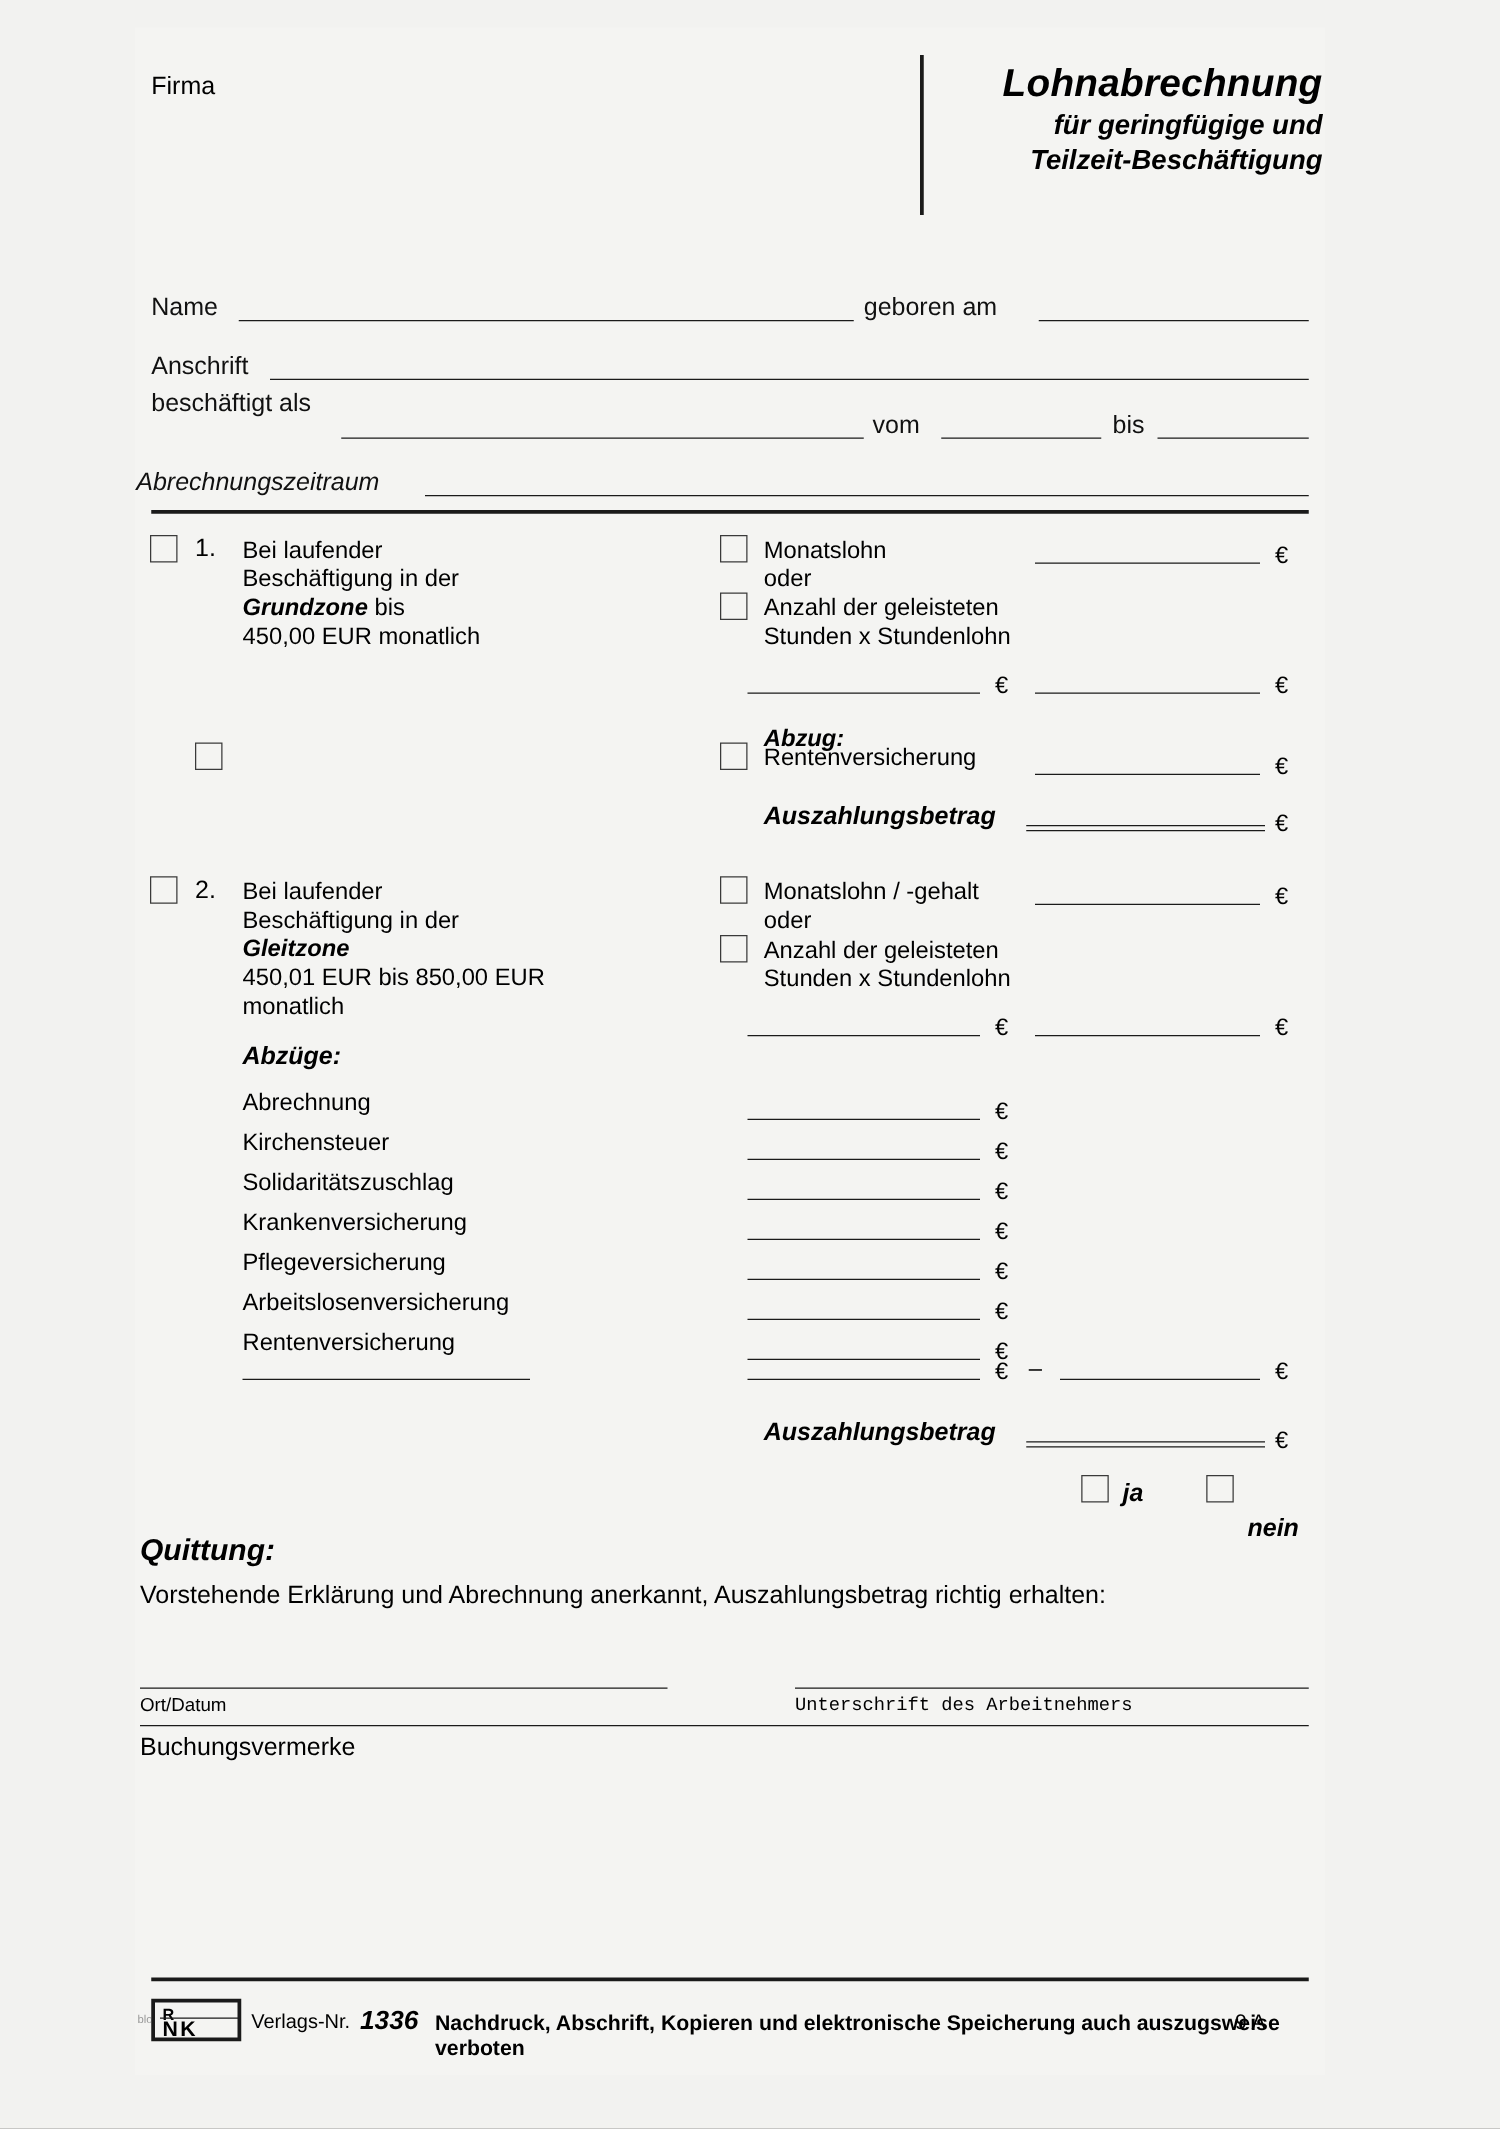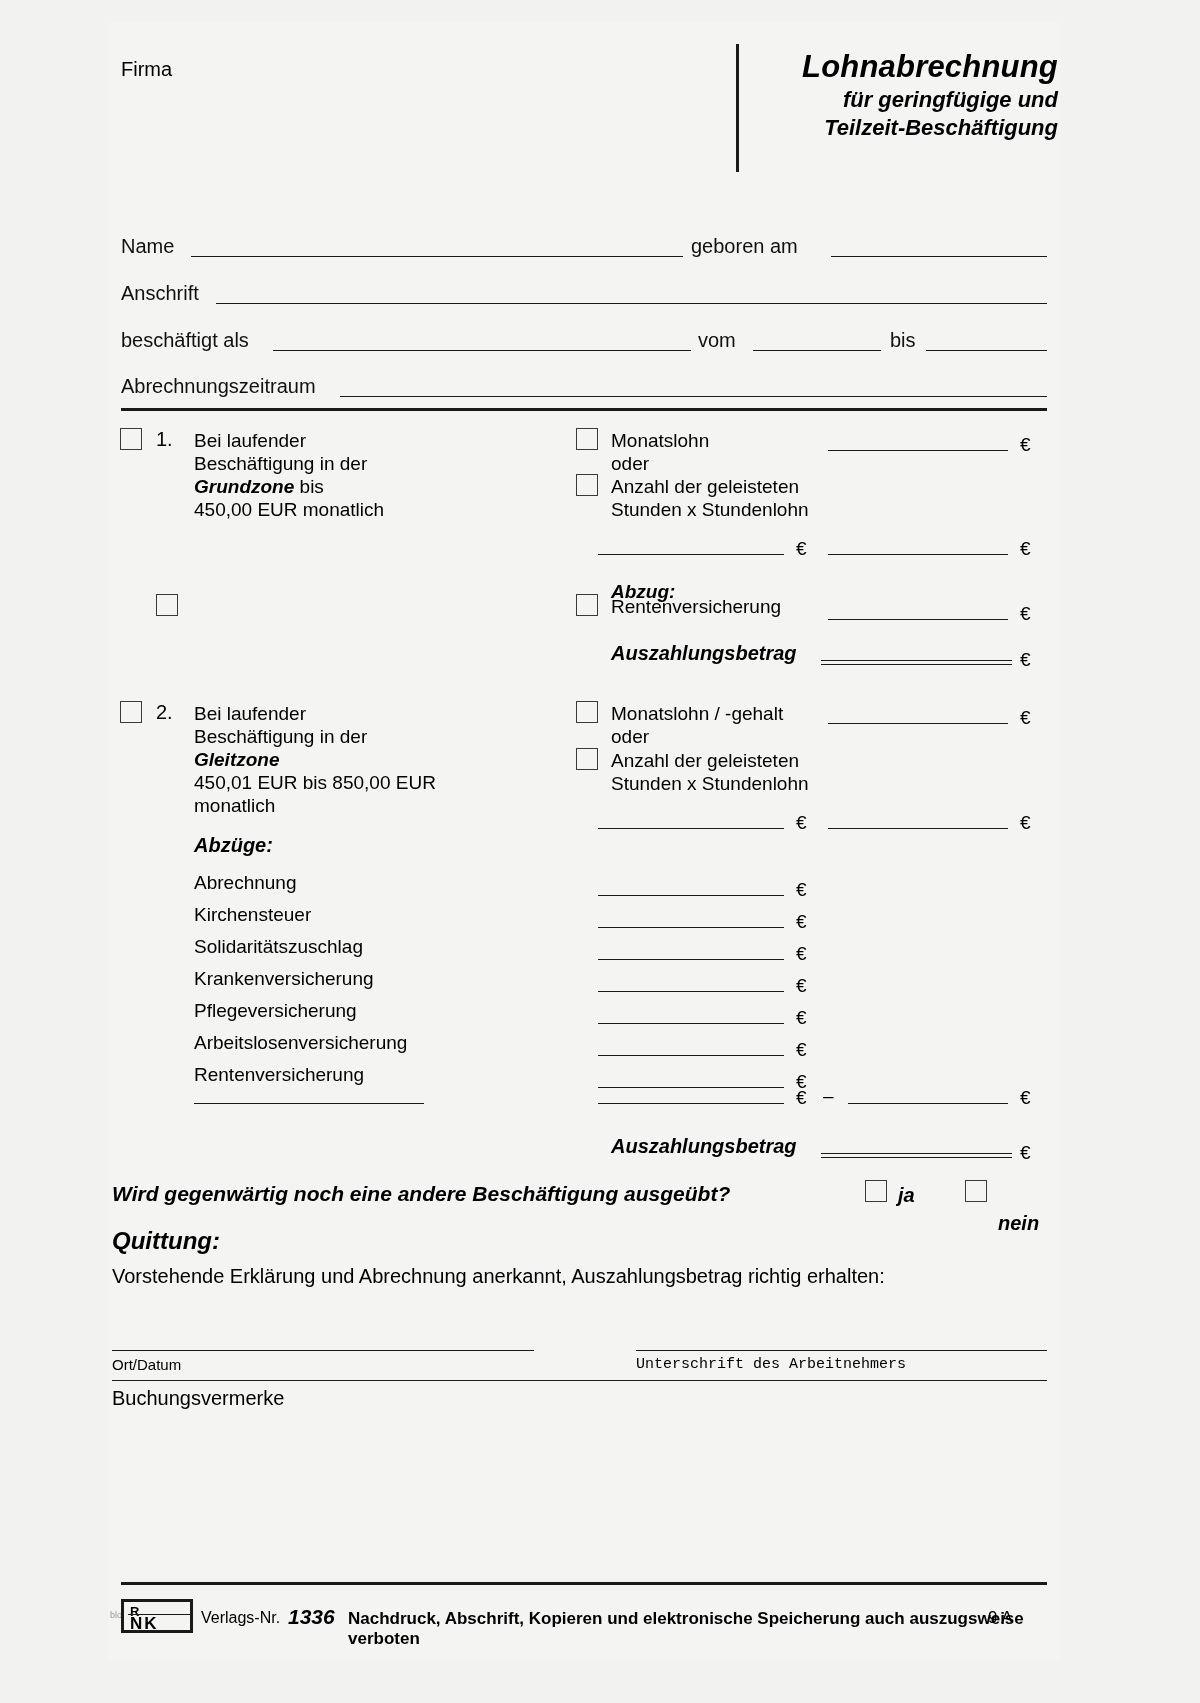--- a/index.html
+++ b/index.html
@@ -158,28 +158,28 @@
     </div>
 
     <div class="row-label" style="left:13px; top:213px;">Name</div>
     <div class="line" style="position:absolute;left:83px;top:234px;width:492px;"></div>
     <div class="row-label" style="left:583px; top:213px;">geboren am</div>
     <div class="line" style="position:absolute;left:723px;top:234px;width:216px;"></div>
 
     <div class="row-label" style="left:13px; top:260px;">Anschrift</div>
     <div class="line" style="position:absolute;left:108px;top:281px;width:831px;"></div>
 
-    <div class="row-label" style="left:13px; top:307px;">beschäftigt als</div>
+    <div class="row-label" style="left:13px; top:290px;">beschäftigt als</div>
     <div class="line" style="position:absolute;left:165px;top:328px;width:418px;"></div>
     <div class="row-label" style="left:590px; top:307px;">vom</div>
     <div class="line" style="position:absolute;left:645px;top:328px;width:128px;"></div>
     <div class="row-label" style="left:782px; top:307px;">bis</div>
     <div class="line" style="position:absolute;left:818px;top:328px;width:121px;"></div>
 
-    <div class="row-label" style="left:13px; top:353px;">Abrechnungszeitraum</div>
+    <div class="row-label" style="left:1px; top:353px;font-style:italic;">Abrechnungszeitraum</div>
     <div class="line" style="position:absolute;left:232px;top:374px;width:707px;"></div>
     <div class="thickline" style="position:absolute;left:13px;top:386px;width:926px;"></div>
 
     <span class="cb" style="position:absolute;left:12px;top:406px;"></span>
     <div class="num" style="left:48px;top:406px;">1.</div>
     <div class="blk" style="left:86px;top:407px;width:330px;">
       <div>Bei laufender</div>
       <div>Beschäftigung in der</div>
       <div><span class="bold-it">Grundzone</span><span> bis</span></div>
       <div>450,00 EUR monatlich</div>
@@ -277,21 +277,20 @@
     <div class="line" style="position:absolute;left:490px;top:1081px;width:186px;"></div>
     <div class="eur" style="position:absolute;left:688px;top:1065px;">€</div>
     <div style="position:absolute;left:715px;top:1063px;font-size:19px;">–</div>
     <div class="line" style="position:absolute;left:740px;top:1081px;width:160px;"></div>
     <div class="eur" style="position:absolute;left:912px;top:1065px;">€</div>
 
     <div class="blk bold-it" style="left:503px;top:1113px;font-size:20px;">Auszahlungsbetrag</div>
     <div class="dblline" style="position:absolute;left:713px;top:1131px;width:191px;"></div>
     <div class="eur" style="position:absolute;left:912px;top:1120px;">€</div>
 
-    <div style="position:absolute;left:4px;top:1160px;font-size:21px;font-weight:bold;font-style:italic;">Wird gegenwärtig noch eine andere Beschäftigung ausgeübt?</div>
     <span class="cb" style="position:absolute;left:757px;top:1158px;"></span>
     <div style="position:absolute;left:790px;top:1162px;font-size:20px;font-weight:bold;font-style:italic;">ja</div>
     <span class="cb" style="position:absolute;left:857px;top:1158px;"></span>
     <div style="position:absolute;left:890px;top:1162px;font-size:20px;font-weight:bold;font-style:italic;margin-top:28px;">nein</div>
 
     <div style="position:absolute;left:4px;top:1205px;font-size:24px;font-weight:bold;font-style:italic;">Quittung:</div>
     <div style="position:absolute;left:4px;top:1243px;font-size:20px;">Vorstehende Erklärung und Abrechnung anerkannt, Auszahlungsbetrag richtig erhalten:</div>
 
     <div class="line" style="position:absolute;left:4px;top:1328px;width:422px;"></div>
     <div class="t-sm" style="position:absolute;left:4px;top:1334px;text-align:right;">Ort/Datum</div>

